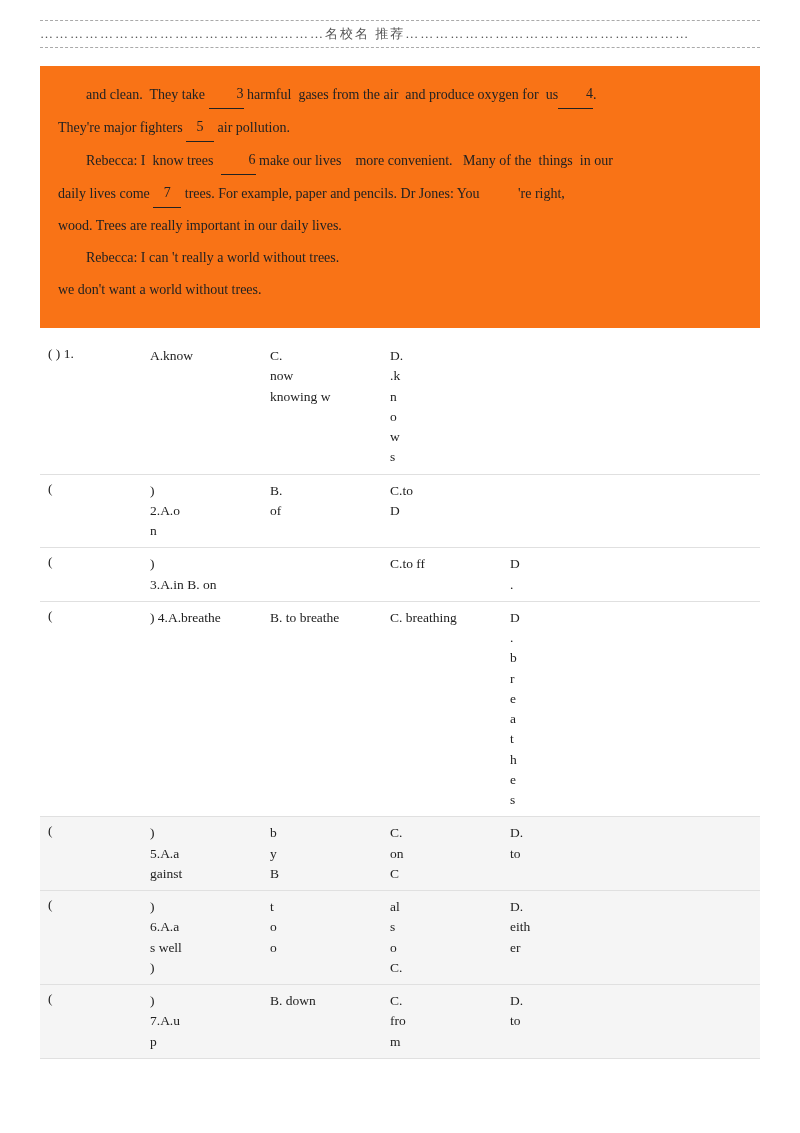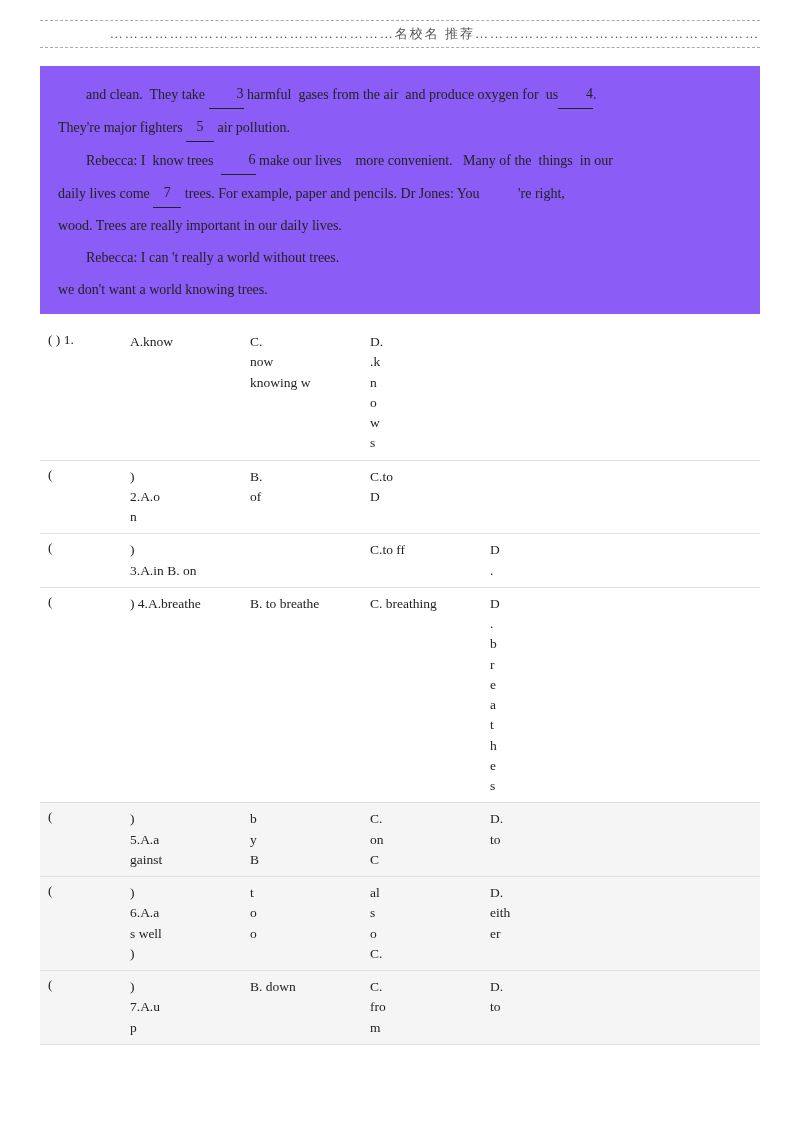--- a/index.html
+++ b/index.html
@@ -9,32 +9,32 @@
       font-size: 14px;
       color: #222;
       width: 800px;
       min-height: 1133px;
       position: relative;
     }
     .page {
       padding: 20px 40px 30px 40px;
     }
     .header {
-      text-align: right;
+      text-align: left;
       font-size: 13px;
       color: #555;
       letter-spacing: 2px;
       margin-bottom: 18px;
       border-top: 1px dashed #aaa;
       border-bottom: 1px dashed #aaa;
       padding: 4px 0;
     }
     .passage {
-      background: #8b5cf6;
-      padding: 14px 18px 6px 18px;
+      background: #f97316;
+      padding: 14px 18px 20px 18px;
       margin-bottom: 12px;
       line-height: 2.0;
       font-size: 14px;
     }
     .passage p {
       text-indent: 2em;
       margin-bottom: 4px;
     }
     .passage p.no-indent {
       text-indent: 0;
@@ -64,20 +64,21 @@
     .q-number {
       min-width: 90px;
       padding-left: 8px;
     }
     .q-options {
       flex: 1;
       display: flex;
       gap: 10px;
       flex-wrap: wrap;
       align-items: flex-start;
+      margin-left: 20px;
     }
     .q-option {
       min-width: 110px;
       line-height: 1.5;
     }
   </style>
 </head>
 <body>
 
 <div class="page">
@@ -99,21 +100,21 @@
     <p class="no-indent">
       daily lives come <span class="blank">7</span> trees. For example, paper and pencils. Dr Jones: You &nbsp;&nbsp;&nbsp;&nbsp;&nbsp;&nbsp;&nbsp;&nbsp;&nbsp;&nbsp;'re right,
     </p>
     <p class="no-indent">
       wood. Trees are really important in our daily lives.
     </p>
     <p>
       Rebecca: I can 't really a world without trees.
     </p>
     <p class="no-indent">
-      we don't want a world knowing trees.
+      we don't want a world without trees.
     </p>
   </div>
 
   <div class="questions-section">
 
     <div class="question-row">
       <div class="q-number">( ) 1.</div>
       <div class="q-options">
         <div class="q-option">A.know</div>
         <div class="q-option">C.<br>now<br>knowing w</div>

